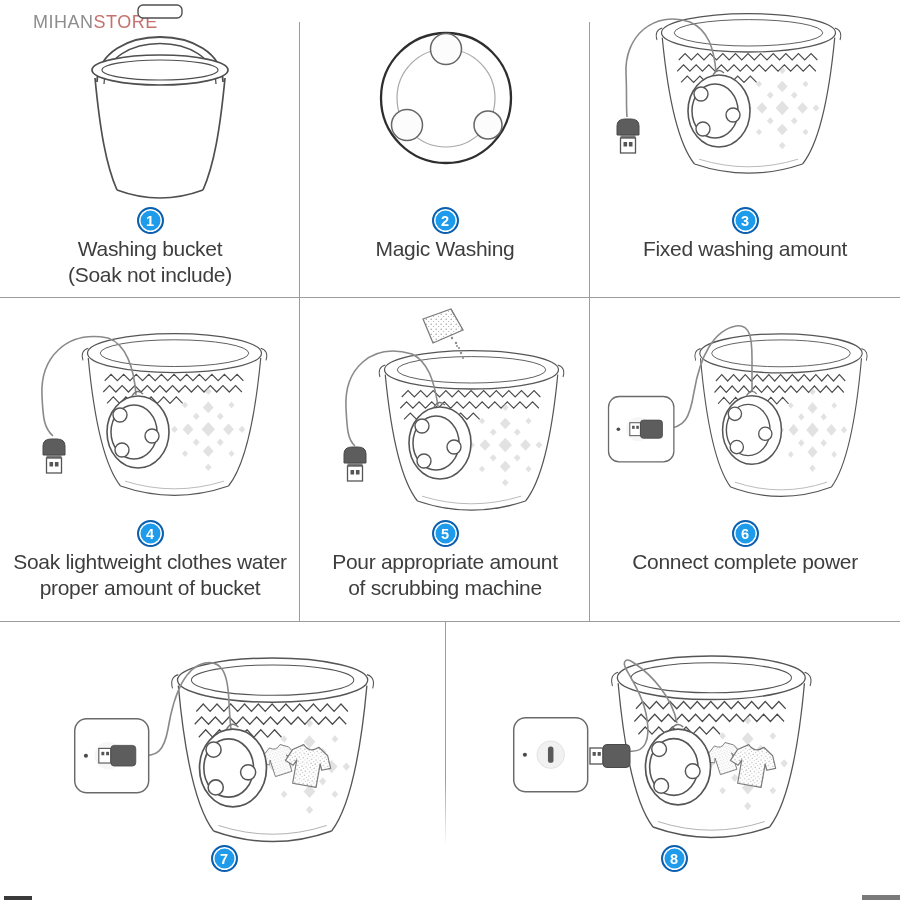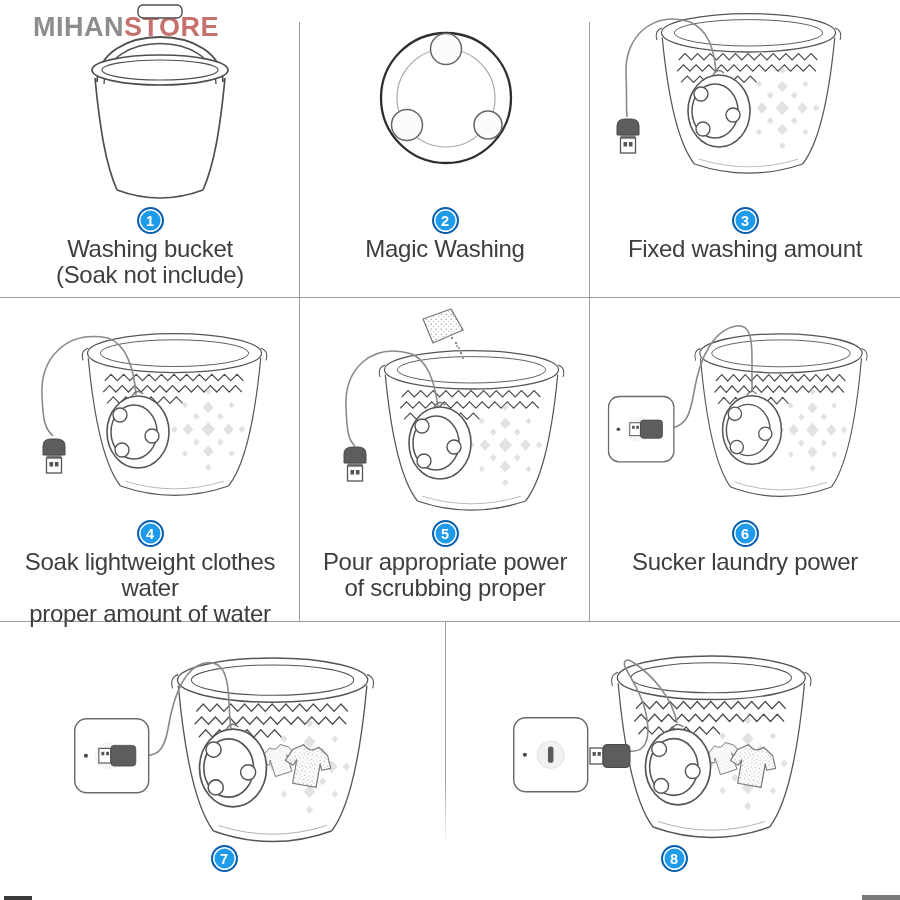--- a/index.html
+++ b/index.html
@@ -1,30 +1,30 @@
 <!DOCTYPE html>
 <html><head>
 <meta charset="utf-8">
 <style>
   html,body{margin:0;padding:0;background:#fff;}
   .canvas{position:relative;width:900px;height:900px;background:#fff;overflow:hidden;
           font-family:"Liberation Sans",sans-serif;}
-  .logo{position:absolute;left:33px;top:12px;font-size:27px;font-weight:bold;
+  .logo{position:absolute;left:33px;top:12px;font-size:18px;font-weight:normal;
         letter-spacing:.5px;z-index:1;white-space:nowrap;}
   .logo .g{color:#8d8d8d;}
   .logo .r{color:#c5726e;}
   .divider{position:absolute;background:#9c9c9c;z-index:0;}
   .panel{position:absolute;z-index:2;}
   .panel svg{position:absolute;left:0;top:0;}
   .cap{position:absolute;left:0;right:0;text-align:center;z-index:3;}
   .badge{display:inline-block;width:27px;height:27px;line-height:24px;border-radius:50%;
          background:#1e9bea;border:2px solid #0d5fae;box-sizing:border-box;
          box-shadow:inset 0 0 0 1.5px #ffffff;color:#fff;font-size:14.5px;font-weight:bold;
          text-align:center;margin-bottom:2px;}
-  .lines span{display:block;font-size:24px;line-height:26px;color:#3e3e3e;
+  .lines span{display:block;font-size:21px;line-height:26px;color:#3e3e3e;
               letter-spacing:-.3px;}
   .mark{position:absolute;z-index:4;}
 </style>
 </head>
 <body>
 
 <div class="canvas">
 
   <svg width="0" height="0" style="position:absolute" aria-hidden="true">
     <defs>
@@ -182,21 +182,21 @@
     <svg width="300" height="325" viewBox="0 0 300 325">
       <use href="#bucket" transform="translate(77,28) scale(0.75,0.81)"></use>
       <path d="M136 99 C 134 72, 126 48, 108 42 C 66 34, 40 62, 42 100 C 43 122, 44 132, 53 140" fill="none" stroke="#8a8a8a" stroke-width="1.6"></path>
       <use href="#device" transform="translate(138,136)"></use>
       <use href="#usbV" transform="translate(40,142)"></use>
     </svg>
     <div class="cap" style="top:224px;">
       <div class="badge">4</div>
       <div class="lines">
         <span>Soak lightweight clothes water</span>
-        <span>proper amount of water</span>
+        <span>proper amount of bucket</span>
       </div>
     </div>
   </section>
 
   <section class="panel" style="left:300px;top:296px;width:290px;height:325px;">
     <svg width="290" height="325" viewBox="0 0 290 325">
       <use href="#bucket" transform="translate(74,45) scale(0.75,0.80)"></use>
       <use href="#packet" transform="translate(120,12)"></use>
       <g fill="#8c8c8c">
         <circle cx="152" cy="42" r="1.2"></circle>
@@ -206,38 +206,38 @@
         <circle cx="157" cy="50" r="1"></circle>
           <circle cx="163" cy="62" r="1.1"></circle>
       </g>
       <path d="M138 110 C 134 84, 128 66, 112 58 C 70 46, 44 74, 46 112 C 47 134, 48 144, 55 150" fill="none" stroke="#8a8a8a" stroke-width="1.6"></path>
       <use href="#device" transform="translate(140,147)"></use>
       <use href="#usbV" transform="translate(41,150)"></use>
     </svg>
     <div class="cap" style="top:224px;">
       <div class="badge">5</div>
       <div class="lines">
-        <span>Pour appropriate power</span>
-        <span>of scrubbing proper</span>
+        <span>Pour appropriate amount</span>
+        <span>of scrubbing machine</span>
       </div>
     </div>
   </section>
 
   <section class="panel" style="left:590px;top:296px;width:310px;height:325px;">
     <svg width="310" height="325" viewBox="0 0 310 325">
       <use href="#bucket" transform="translate(100,28) scale(0.70,0.815)"></use>
       <path d="M73 133 C 96 133, 100 120, 104 96 C 110 60, 124 34, 146 30 C 160 28, 162 42, 162 62 C 162 78, 162 88, 162 96" fill="none" stroke="#8a8a8a" stroke-width="1.6"></path>
       <use href="#socket" transform="translate(17,99) scale(0.76)"></use>
       <use href="#usbHP" transform="translate(17,99) scale(0.76)"></use>
       <use href="#device" transform="translate(162,134) scale(0.95)"></use>
     </svg>
     <div class="cap" style="top:224px;">
       <div class="badge">6</div>
       <div class="lines">
-        <span>Sucker laundry power</span>
+        <span>Connect complete power</span>
       </div>
     </div>
   </section>
 
   <section class="panel" style="left:0;top:621px;width:448px;height:279px;">
     <svg width="448" height="279" viewBox="0 0 448 279">
       <use href="#bucket" transform="translate(166,26) scale(0.82,0.92)"></use>
       <use href="#shirt" transform="translate(258,130) rotate(-18) scale(0.62)"></use>
       <use href="#shirt" transform="translate(288,120) rotate(10) scale(0.85)"></use>
       <path d="M137 135 C 158 136, 164 130, 168 108 C 174 72, 186 46, 205 42 C 222 39, 228 52, 229 82 C 230 96, 230 102, 231 108" fill="none" stroke="#8a8a8a" stroke-width="1.6"></path>

